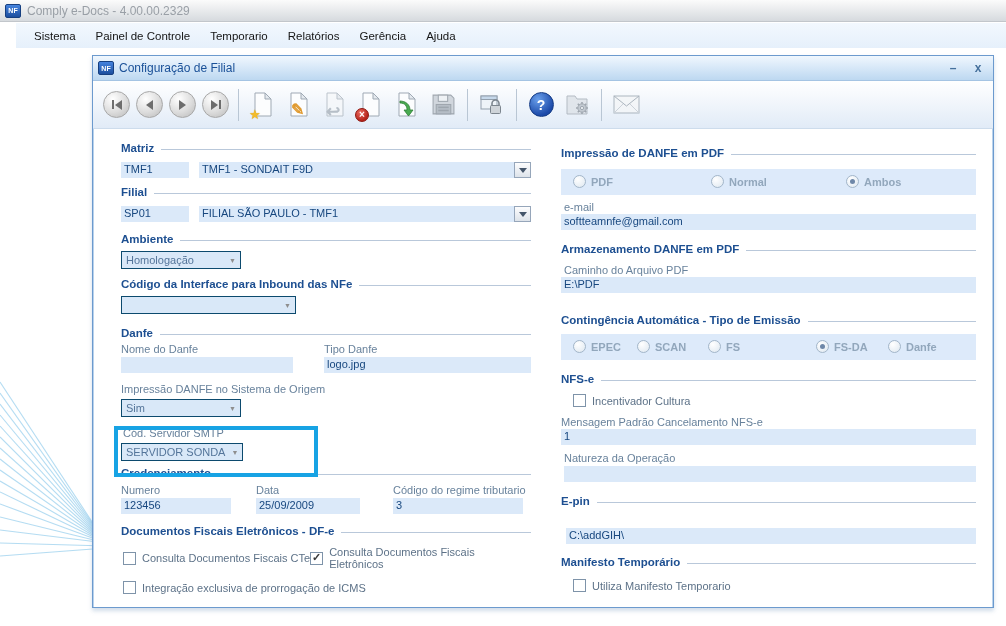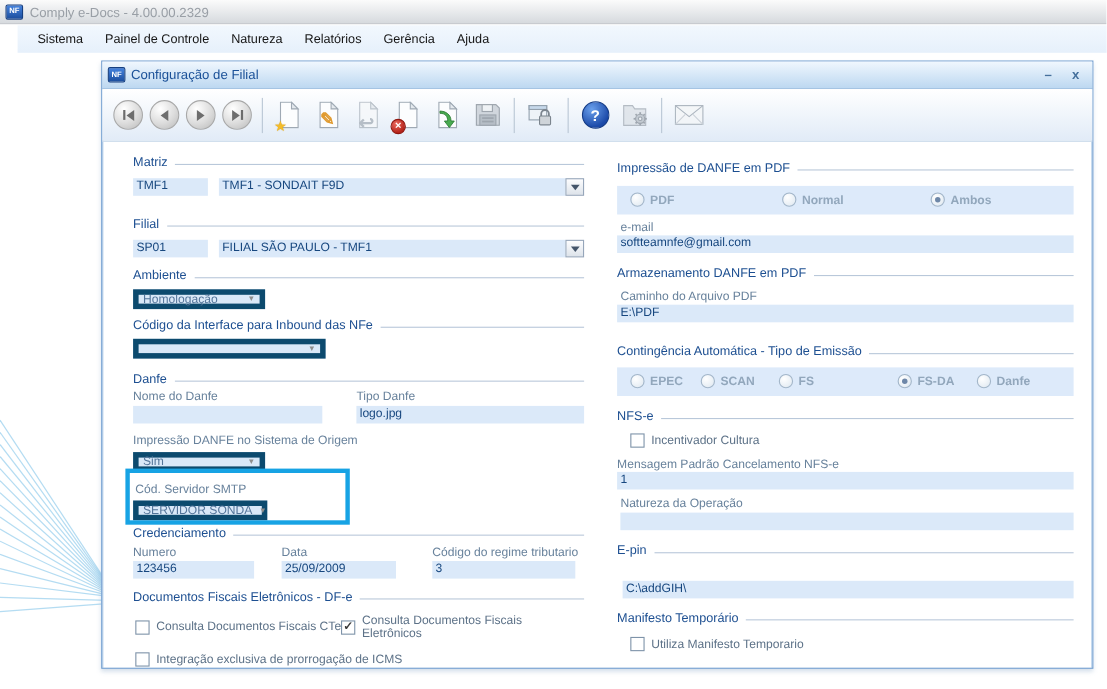--- a/index.html
+++ b/index.html
@@ -78,30 +78,30 @@
     width:25px; height:25px; border-radius:50%;
     background: radial-gradient(circle at 35% 28%, #6aa0ec, #1b49a8 72%);
     border:1px solid #143b85; color:#fff; font-size:14px; font-weight:bold;
     display:flex; align-items:center; justify-content:center;
   }
   .dim { opacity:.8; }
   
   .col { position:absolute; z-index:3; }
   .col-left  { left:28px;  top:86px;  width:410px; }
   .col-right { left:468px; top:91px;  width:415px; }
-  .gh { display:flex; align-items:center; white-space:nowrap; color:#1d4f91; font-weight:normal; font-size:11.5px;justify-content:space-between; }
+  .gh { display:flex; align-items:center; white-space:nowrap; color:#1d4f91; font-weight:bold; font-size:11.5px;justify-content:space-between; }
   .gh .rule { flex:1; border-top:1px solid #b9c8da; margin-left:7px; margin-top:2px; }
   .field {
     background:#dbe9f9; color:#17477f; font-size:11px;
     height:16px; line-height:15px; padding:0 3px; overflow:hidden; white-space:nowrap;
   }
   .lbl { color:#68829c; font-size:11px; }
   .row { display:flex; }
   .combo {
-    border:5px solid #0c4a6e; background:#d9e8f8; height:18px;
+    border:1px solid #0c4a6e; background:#d9e8f8; height:18px;
     display:flex; align-items:center; padding:0 4px;
     color:#54759a; font-size:11px; white-space:nowrap;
   }
   .combo .arrow { margin-left:auto; color:#8e8e8e; font-size:7px; padding-left:6px; }
   .flat-combo { flex:1; display:flex; }
   .flat-combo .field { flex:1; }
   .dd-btn {
     width:17px; height:16px; border:1px solid #96a6ba;
     background: linear-gradient(#fdfdfe, #dde3ea);
     display:flex; align-items:center; justify-content:center;
@@ -137,21 +137,21 @@
 <body>
 
 <div class="main-titlebar">
   <div class="nf-icon">NF</div>
   <span class="main-title">Comply e-Docs - 4.00.00.2329</span>
 </div>
 
 <div class="menubar">
   <span class="menu-item">Sistema</span>
   <span class="menu-item">Painel de Controle</span>
-  <span class="menu-item">Natureza</span>
+  <span class="menu-item">Temporario</span>
   <span class="menu-item">Relatórios</span>
   <span class="menu-item">Gerência</span>
   <span class="menu-item">Ajuda</span>
 </div>
 
 <svg class="fan" width="112" height="218" viewBox="0 0 112 218">
   <g stroke="#6ab9e6" stroke-opacity="0.5" stroke-width="1.1" fill="none">
     <line x1="0" y1="4" x2="106" y2="165"></line>
       <line x1="0" y1="15" x2="106" y2="165"></line>
     <line x1="0" y1="26" x2="106" y2="165"></line>
@@ -289,21 +289,21 @@
     <div class="row" style="margin-top:8px; gap:10px;">
       <div class="field" style="width:68px;">TMF1</div>
       <div class="flat-combo">
         <div class="field">TMF1 - SONDAIT F9D</div>
         <div class="dd-btn">
             <div class="dd-tri"></div>
           </div>
       </div>
     </div>
 
-    <div class="gh" style="margin-top:20px;">
+    <div class="gh" style="margin-top:8px;">
         <span>Filial</span>
         <span class="rule"></span>
       </div>
     <div class="row" style="margin-top:8px; gap:10px;">
       <div class="field" style="width:68px;">SP01</div>
       <div class="flat-combo">
         <div class="field">FILIAL SÃO PAULO - TMF1</div>
         <div class="dd-btn">
             <div class="dd-tri"></div>
           </div>

